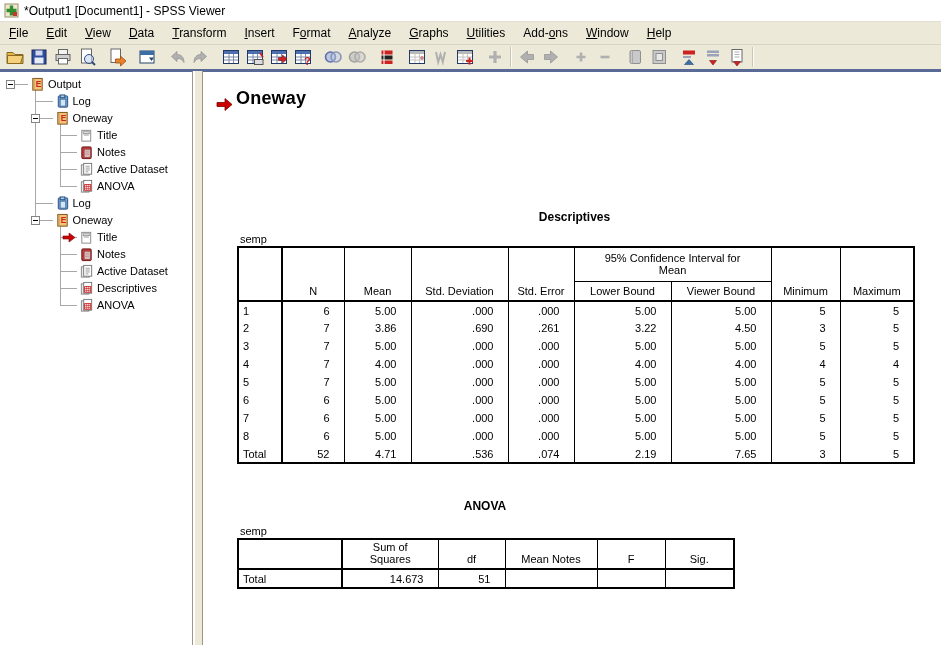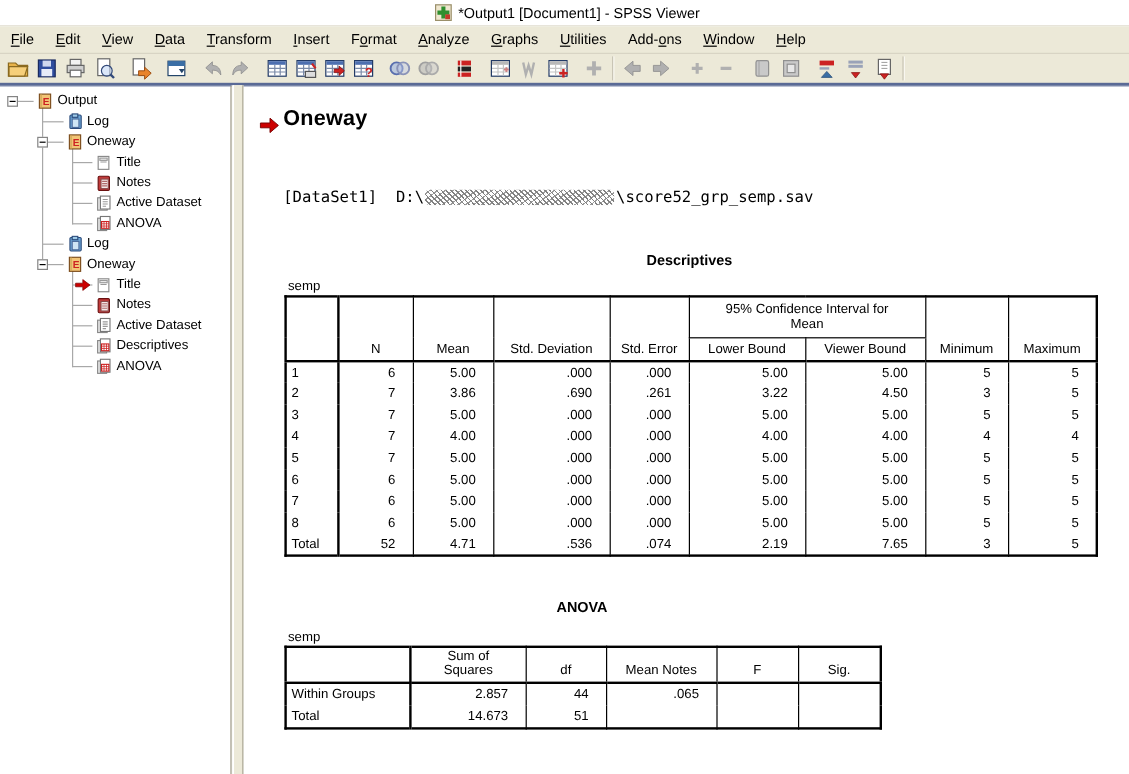--- a/index.html
+++ b/index.html
@@ -6,21 +6,20 @@
   html,body { width: 941px; height: 645px; }
   body {
     position: relative; overflow: hidden; background: #fff;
     font-family: "Liberation Sans", sans-serif; color: #000;
   }
   
   .titlebar {
     position: absolute; left:0; top:0; width:941px; height:22px;
     background:#fff; display:flex; align-items:center; gap:5px; padding-left:4px;
     border-bottom:1px solid #e2ded2;
-    justify-content:center;
   }
   .titlebar .apptitle { font-size:12px; }
   
   .menubar {
     position:absolute; left:0; top:22px; width:941px; height:23px;
     background:#ece9d8; display:flex; align-items:stretch;
     border-bottom:1px solid #d8d4c4; font-size:12px;
   }
   .menu-item { padding:0 9px; line-height:22px; cursor:default; }
   
@@ -462,21 +461,20 @@
 
 <div class="splitter"></div>
 
 <div class="content">
 
   <svg class="oneway-arrow" viewBox="0 0 17 15">
     <path d="M1 5.5 h8 V1.5 l7 6 -7 6 v-4 H1z" fill="#cc0000" stroke="#7a0000" stroke-width="0.8"></path>
   </svg>
   <div class="oneway-heading">Oneway</div>
 
-  <div class="dataset-line"><span>[DataSet1]  D:\</span><span class="scribble"></span><span>\score52_grp_semp.sav</span></div>
 
   <div class="tbl-title" style="left:34px; top:138px; width:675px;">Descriptives</div>
   <div class="tbl-var" style="left:37px; top:161px;">semp</div>
 
   <table class="spss-table" style="left:34px; top:174px; width:676px;">
     <colgroup>
       <col style="width:44px">
         <col style="width:62px">
         <col style="width:67px">
         <col style="width:97px">
@@ -624,28 +622,20 @@
         <th class="bl hb2 vb pre">Sum of
 Squares</th>
         <th class="bl hb2 vb">df</th>
         <th class="bl hb2 vb">Mean Notes</th>
         <th class="bl hb2 vb">F</th>
         <th class="bl hb2 vb">Sig.</th>
       </tr>
     </thead>
     <tbody id="anova-body">
         <tr>
-          <td class="rowlabel col0">Within Groups</td>
-          <td class="num">2.857</td>
-          <td class="num">44</td>
-          <td class="num">.065</td>
-          <td class="num"></td>
-          <td class="num"></td>
-        </tr>
-        <tr>
           <td class="rowlabel col0">Total</td>
           <td class="num">14.673</td>
           <td class="num">51</td>
           <td class="num"></td>
           <td class="num"></td>
           <td class="num"></td>
         </tr>
       </tbody>
   </table>
 

